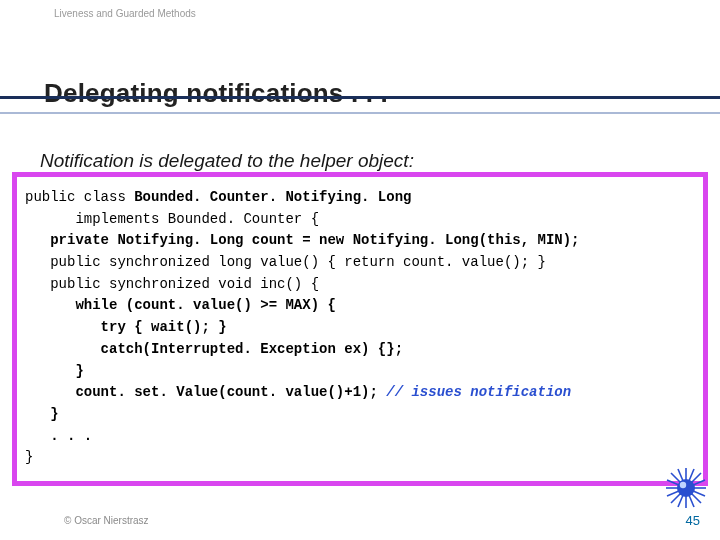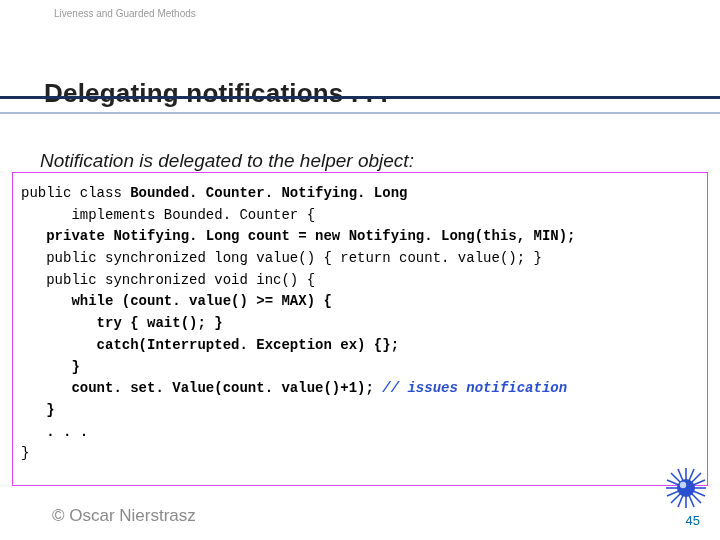--- a/index.html
+++ b/index.html
@@ -2,25 +2,25 @@
 <html><head>
 <meta charset="utf-8">
 <style>
   * { box-sizing: border-box; margin: 0; padding: 0; }
   html, body { width: 720px; height: 540px; font-family: Arial, Helvetica, sans-serif; background: #fff; position: relative; }
   .breadcrumb { position: absolute; top: 8px; left: 8px; font-size: 10px; color: #9a9a9a; margin-left: 46px; }
   .title { position: absolute; top: 46px; left: 44px; font-size: 26px; font-weight: bold; color: #222; letter-spacing: 0.2px; margin-top: 32px; }
   .rule-dark { position: absolute; top: 96px; left: 0; width: 100%; height: 3px; background: #1a2f5a; }
   .rule-light { position: absolute; top: 112px; left: 0; width: 100%; height: 2px; background: #aab9d6; }
   .subtitle { position: absolute; top: 142px; left: 40px; font-size: 19px; font-style: italic; color: #181818; margin-top: 8px; }
-  .codebox { position: absolute; top: 172px; left: 12px; width: 696px; border: 1px solid #d946ef; padding: 10px 8px 20px 8px; background: #fff; }
+  .codebox { position: absolute; top: 172px; left: 12px; width: 696px; border: 5px solid #d946ef; padding: 10px 8px 12px 8px; background: #fff; }
   .code { font-family: "Courier New", Courier, monospace; font-size: 14px; line-height: 1.55; white-space: pre; color: #000; }
   .b { font-weight: bold; }
   .cmt { color: #2a4fd0; font-weight: bold; font-style: italic; }
-  .footer-left { position: absolute; bottom: 14px; left: 52px; font-size: 17px; color: #8a8a8a; }
+  .footer-left { position: absolute; bottom: 14px; left: 64px; font-size: 10px; color: #8a8a8a; }
   .pagenum { position: absolute; bottom: 12px; right: 20px; font-size: 13px; color: #0369a1; }
   .sun { position: absolute; bottom: 30px; right: 12px; width: 44px; height: 44px; }
   .sun .rays line { stroke: #2a4fd0; stroke-width: 1.6; }
   .sun .core { fill: #2a4fd0; }
   .sun .hi { fill: #c0d4ff; }
 </style>
 </head>
 <body>
 
 <div class="breadcrumb">Liveness and Guarded Methods</div>

